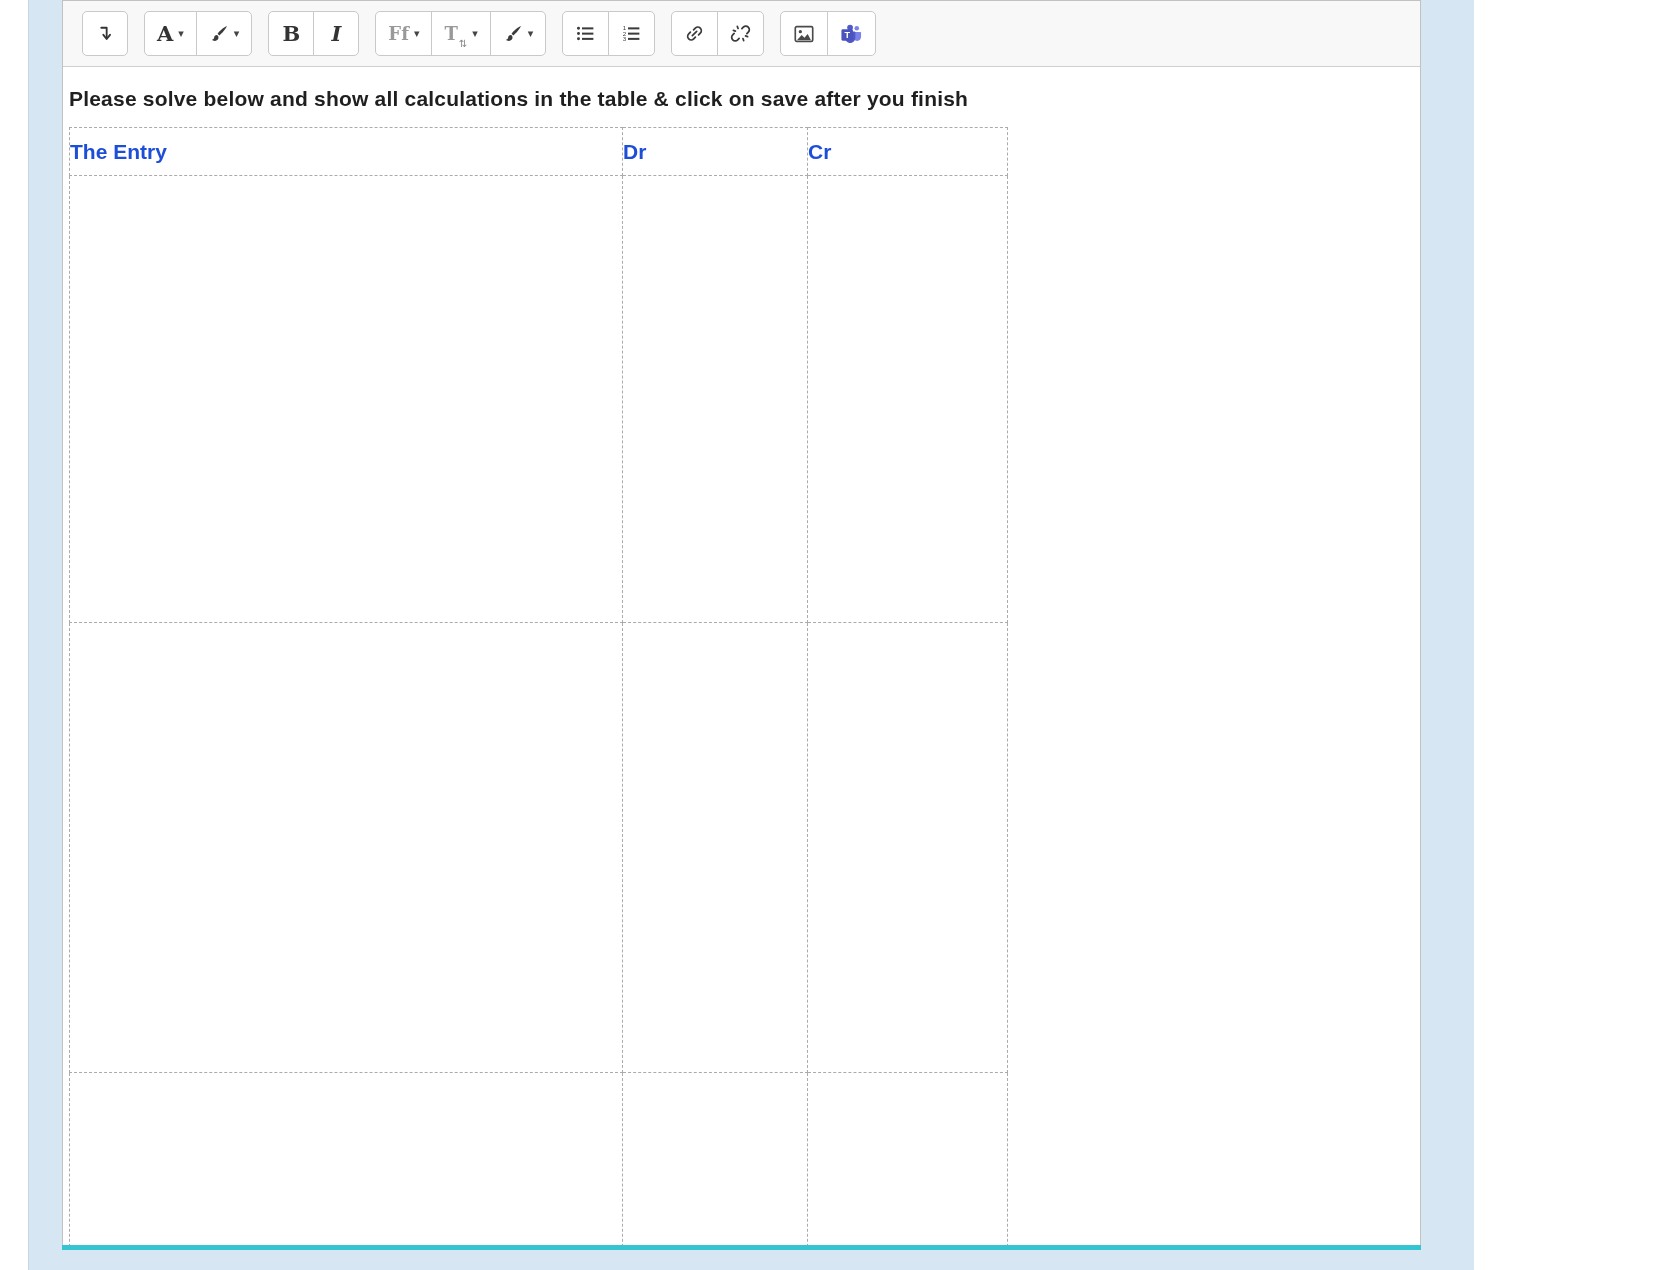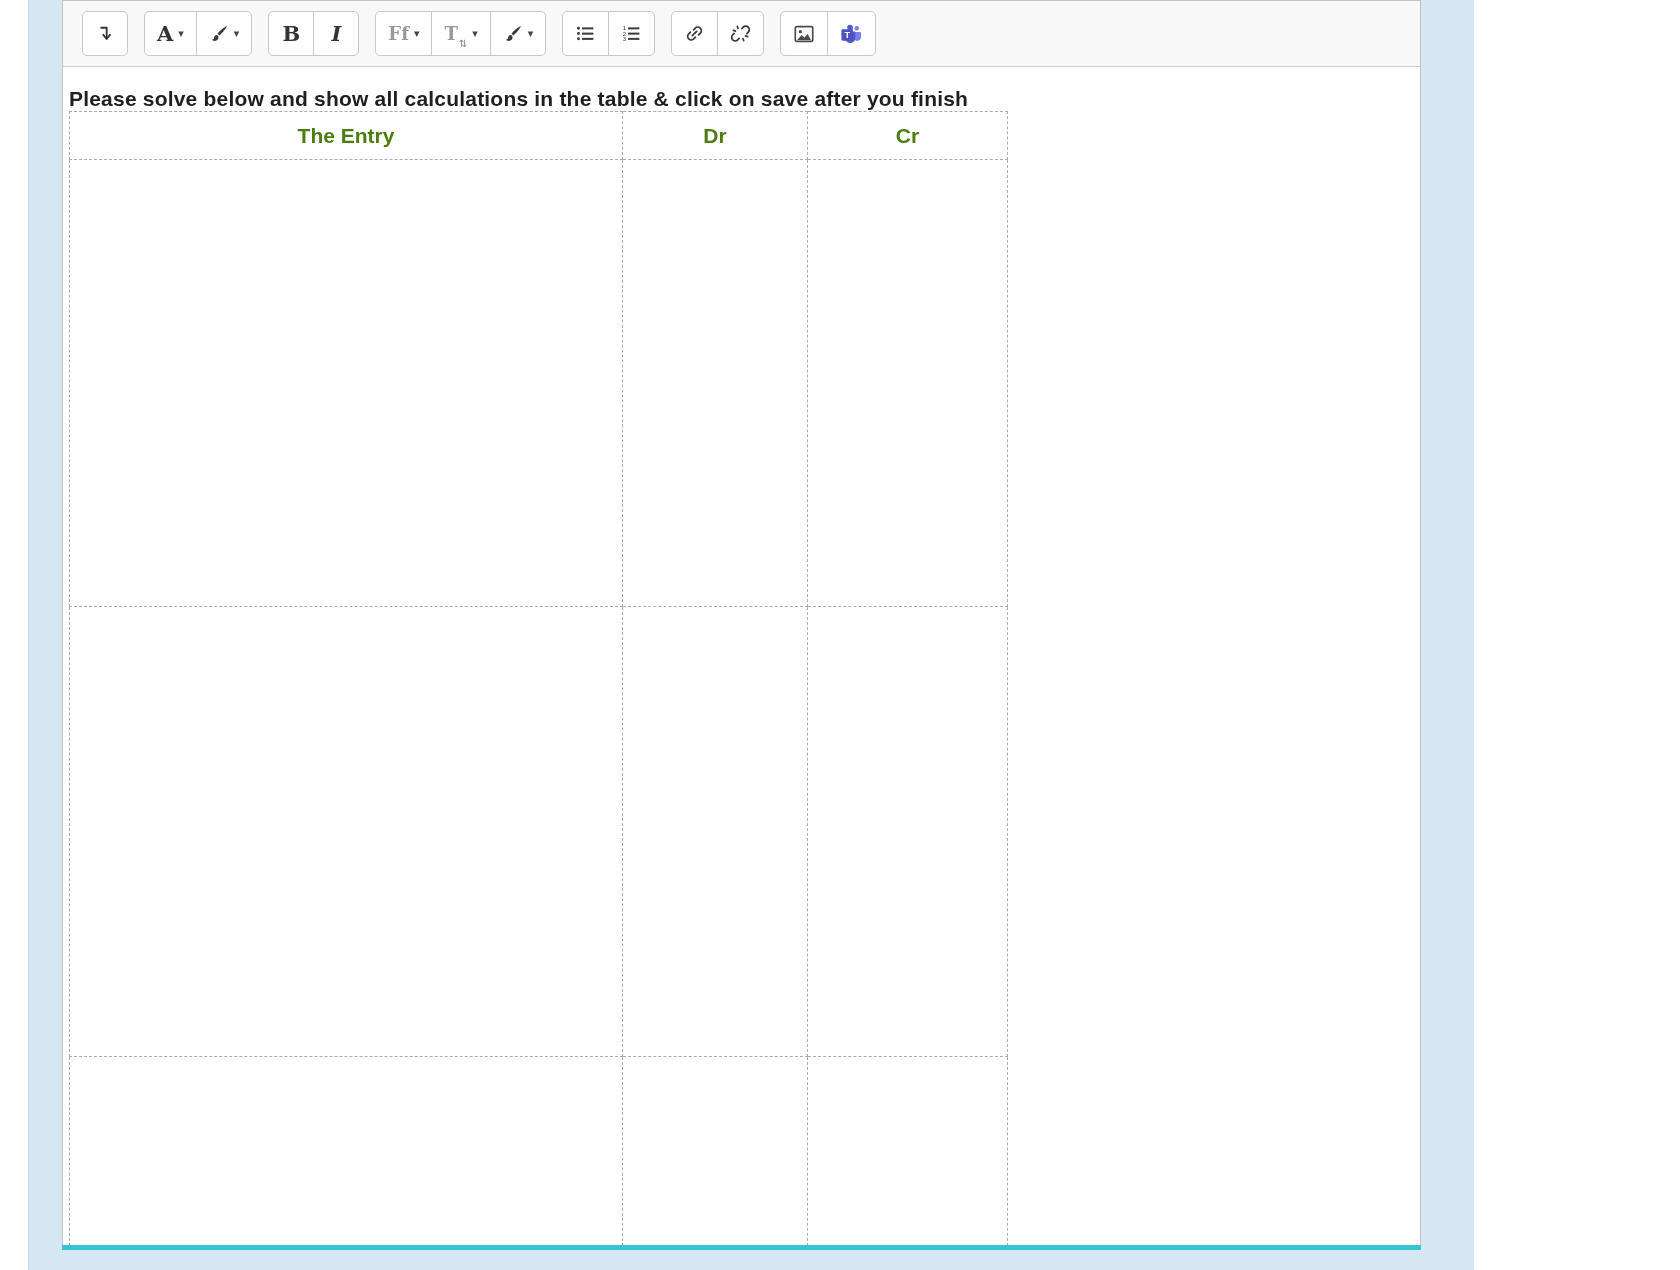--- a/index.html
+++ b/index.html
@@ -21,25 +21,25 @@
   .tb-btn:last-child { border-top-right-radius:5px; border-bottom-right-radius:5px; }
   .glyph-serif  { font-family:"DejaVu Serif","Liberation Serif",serif; font-size:21px; font-weight:700; color:#333; line-height:1; }
   .glyph-italic { font-family:"DejaVu Serif","Liberation Serif",serif; font-size:21px; font-style:italic; font-weight:600; color:#333; line-height:1; }
   .glyph-muted  { font-family:"DejaVu Serif","Liberation Serif",serif; font-size:18px; color:#999; line-height:1;font-weight:bold; }
   .caret { font-size:11px; color:#444; line-height:1; }
   .mini-arrows { font-size:10px; color:#888; align-self:flex-end; margin:0 0 6px -4px; line-height:1; }
   .tb-btn svg { display:block; }
 
   
   .content { flex:1 1 auto; padding:20px 6px 0 6px; overflow:hidden; background:#ffffff; }
-  .instruction { font-size:21px; font-weight:700; color:#1f1f1f; letter-spacing:.2px; }
+  .instruction { font-size:21px; font-weight:700; color:#1f1f1f; letter-spacing:.2px; margin-bottom:16px; }
 
   table.entry-table { border-collapse:collapse; table-layout:fixed; width:938px; }
   table.entry-table th, table.entry-table td { border:1px dashed #ababab; vertical-align:top; }
-  table.entry-table th { height:48px; font-size:21px; font-weight:700; color:#4d7c0f; text-align:center; vertical-align:middle; }
+  table.entry-table th { height:48px; font-size:21px; font-weight:700; color:#1d4ed8; text-align:left; vertical-align:middle; }
   .col-entry { width:553px; } .col-dr { width:185px; } .col-cr { width:200px; }
   .row-1 td { height:447px; } .row-2 td { height:450px; } .row-3 td { height:400px; }
 
   .teal-bar { position:absolute; left:62px; top:1245px; width:1359px; height:5px; background:#37c4d2; }
 
   .right-white { position:absolute; left:1474px; top:0; width:206px; height:1270px; background:#ffffff; }
 </style>
 </head>
 <body>
 

